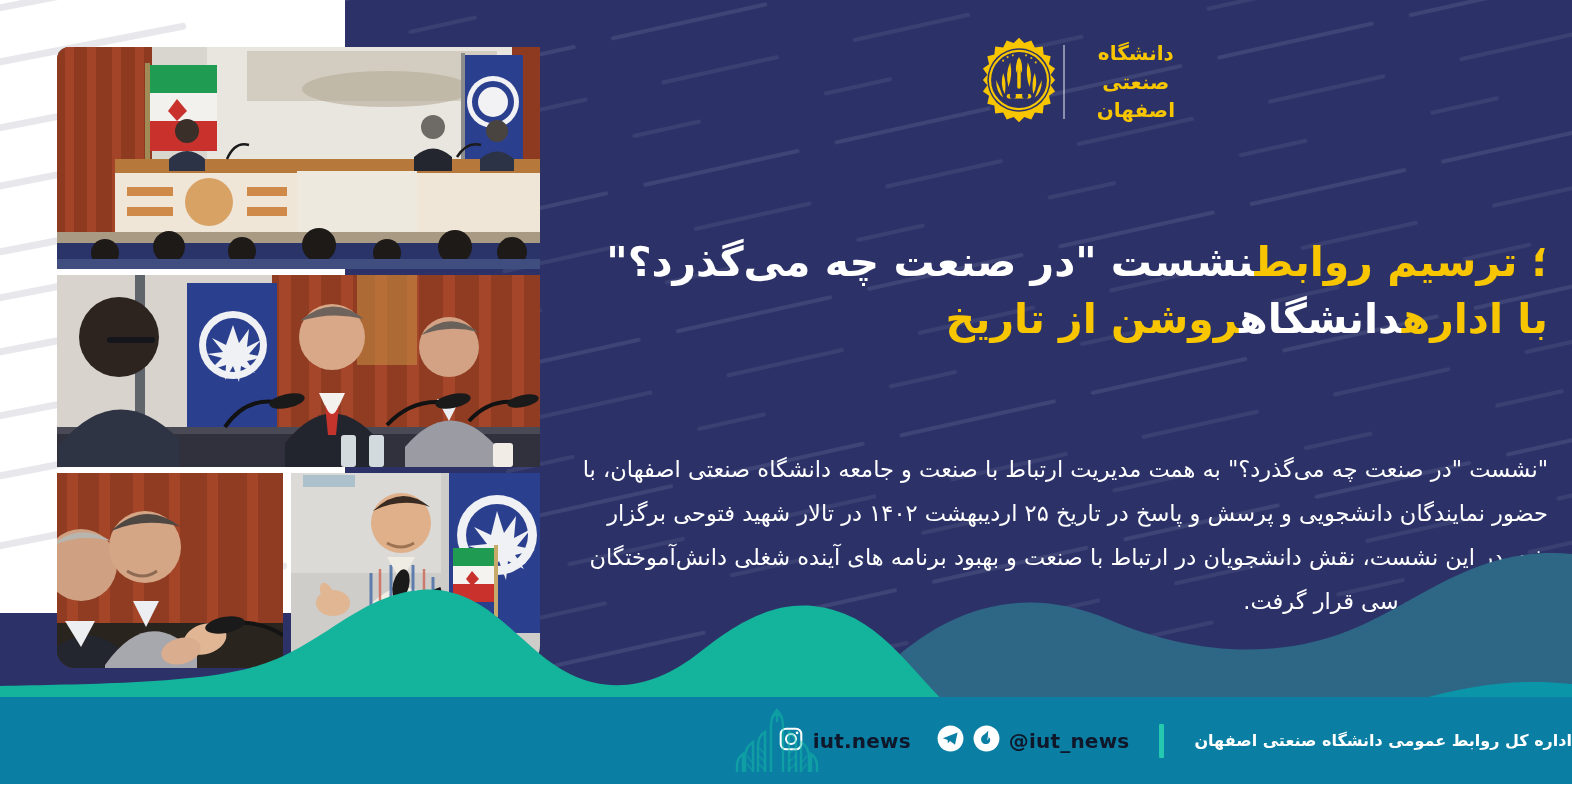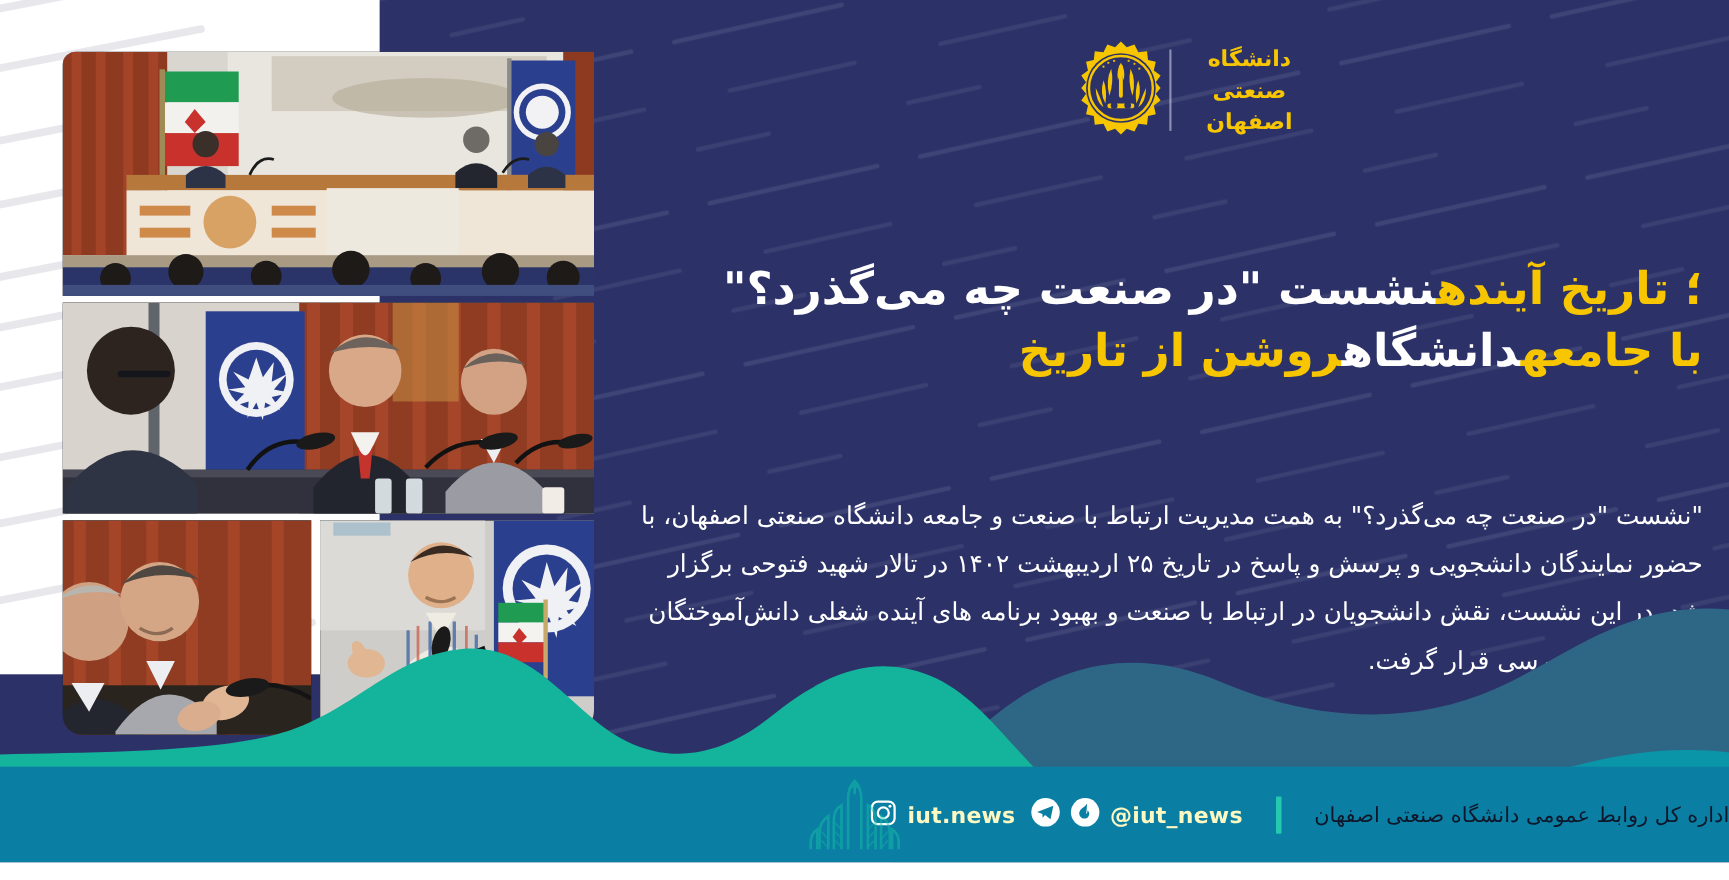--- a/index.html
+++ b/index.html
@@ -43,30 +43,30 @@
   }
   .footer-inner{
     display:flex; align-items:center; gap:14px;
     direction:ltr;
     margin-left:48px;
   }
   .social-group{
     display:flex; align-items:center; gap:9px;
   }
   .handle{
-    color:#fef9c3; font-size:20px; font-weight:bold;
+    color:#0f172a; font-size:20px; font-weight:bold;
     letter-spacing:.2px; white-space:nowrap;
     font-family:"DejaVu Sans","Liberation Sans",sans-serif;
   }
   .divider-bar{
     width:5px; height:34px; background:#25c9b0; border-radius:1px;
     margin:0 16px;
   }
   .footer-fa{
-    color:#0f172a; font-size:19px; font-weight:normal;
+    color:#ffffff; font-size:16px; font-weight:bold;
     direction:rtl; white-space:nowrap;
   }
   .footer-mark{
     position:absolute; left:725px; bottom:2px; opacity:.55;
   }
 
   
   .logo-block{
     position:absolute; right:397px; top:36px;
     display:flex; align-items:center; gap:0px; direction:rtl;
@@ -439,24 +439,24 @@
             <circle cx="58" cy="22" r="1.2"></circle>
           <circle cx="64" cy="25" r="1.2"></circle>
             <circle cx="69" cy="30" r="1.2"></circle>
         </g>
       </svg>
     </div>
   </div>
 
   <div class="headline">
     <div>
-      <span class="y">؛ تاریخ آینده</span><span class="w">نشست "در صنعت چه می‌گذرد؟"</span>
+      <span class="y">؛ ترسیم روابط</span><span class="w">نشست "در صنعت چه می‌گذرد؟"</span>
     </div>
     <div>
-      <span class="y"> با جامعه</span><span class="w">دانشگاه</span><span class="y">روشن از تاریخ </span>
+      <span class="y"> با اداره</span><span class="w">دانشگاه</span><span class="y">روشن از تاریخ </span>
     </div>
   </div>
 
   <p class="body-text">"نشست "در صنعت چه می‌گذرد؟" به همت مدیریت ارتباط با صنعت و جامعه دانشگاه صنعتی اصفهان، با حضور نمایندگان دانشجویی و پرسش و پاسخ در تاریخ ۲۵ اردیبهشت ۱۴۰۲ در تالار شهید فتوحی برگزار شد. در این نشست، نقش دانشجویان در ارتباط با صنعت و بهبود برنامه های آینده شغلی دانش‌آموختگان مورد بحث و بررسی قرار گرفت.</p>
 
   <svg class="waves" viewBox="0 0 1572 250" preserveAspectRatio="none">
 
     <path d="M960 250 L1572 250 L1572 20
              C1480 12 1430 60 1360 92
              C1280 128 1190 120 1110 86
@@ -492,21 +492,21 @@
         <span>
           <svg width="26" height="26" viewBox="0 0 24 24" fill="none" stroke="#ffffff" stroke-width="1.9">
             <rect x="2.5" y="2.5" width="19" height="19" rx="5"></rect>
             <circle cx="12" cy="12" r="4.6"></circle>
             <circle cx="17.6" cy="6.4" r="1.25" fill="#ffffff" stroke="none"></circle>
           </svg>
         </span>
         <span class="handle">iut.news</span>
       </div>
 
-      <div class="social-group" style="">
+      <div class="social-group" style="margin-left:12px">
         <span>
           <svg width="27" height="27" viewBox="0 0 24 24">
             <circle cx="12" cy="12" r="11.5" fill="#ffffff"></circle>
             <path d="M5.2 11.8 L18.3 6.6 L16 17.6 L11.6 14.2 L9.6 16.3 L9.5 13.3 Z" fill="#0a7fa3"></path>
             <path d="M9.6 13.3 L16.4 8.4 L10.5 14.1 Z" fill="#0a7fa3"></path>
           </svg>
         </span>
         <span>
           <svg width="27" height="27" viewBox="0 0 24 24">
             <circle cx="12" cy="12" r="11.5" fill="#ffffff"></circle>

